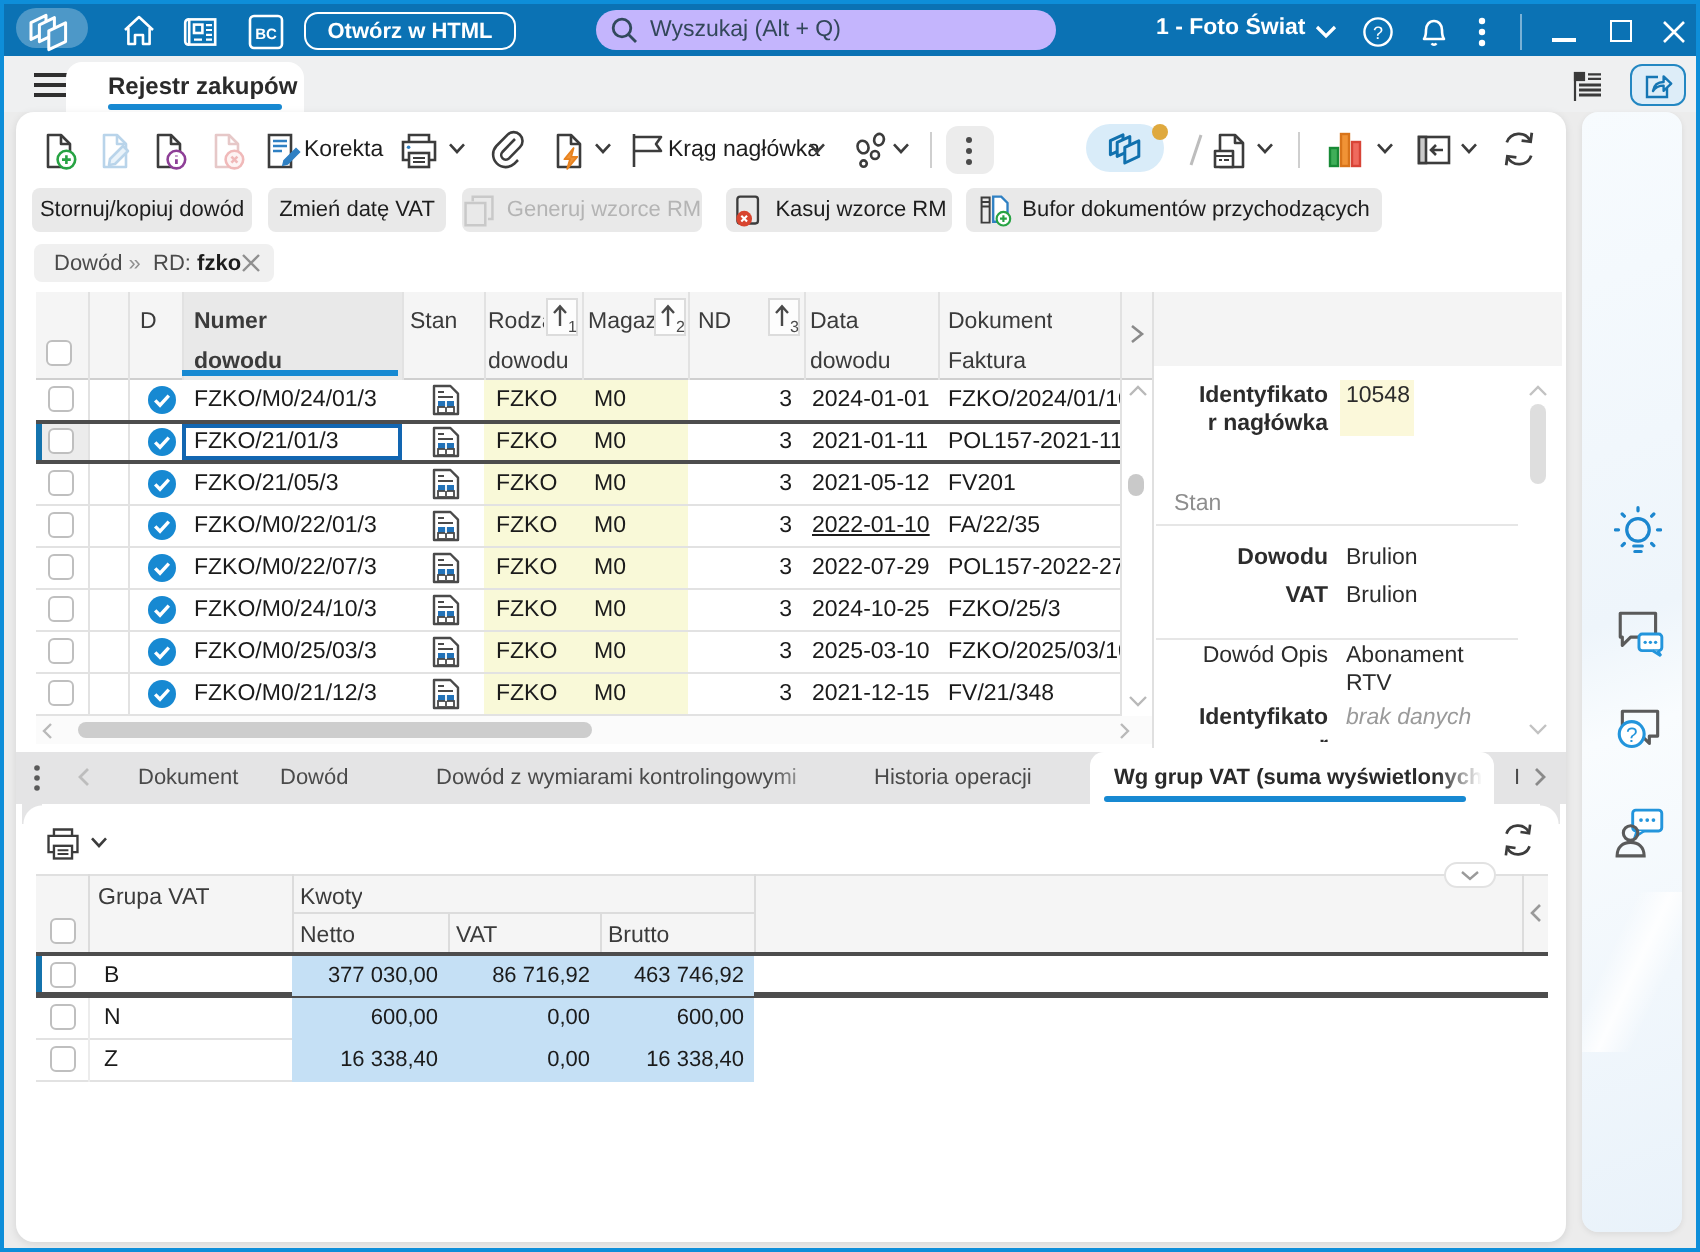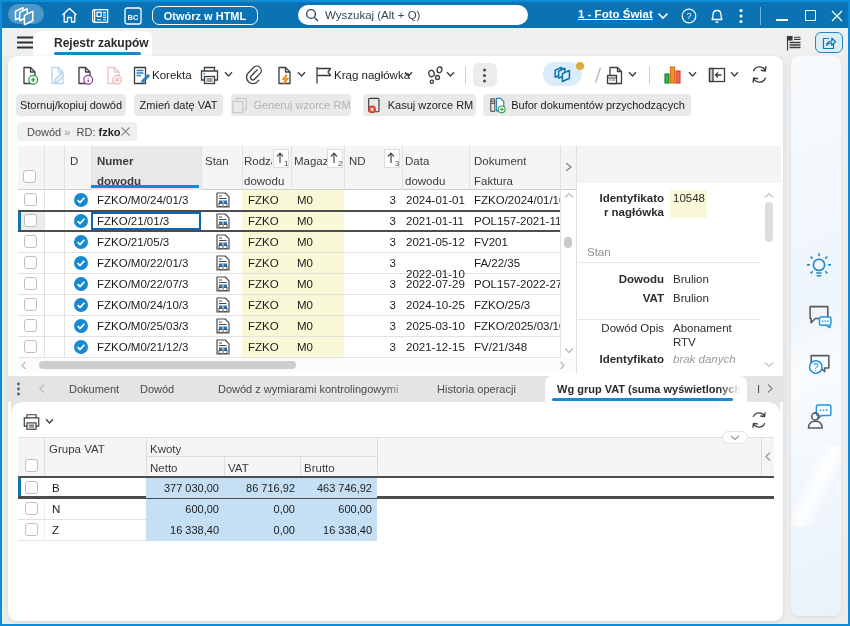--- a/index.html
+++ b/index.html
@@ -51,28 +51,28 @@
 
   <svg class="abs" style="left:124px;top:5px;" width="18" height="18" viewBox="0 0 18 18" fill="none">
     <rect x="1" y="1" width="16" height="16" rx="2" stroke="#fff" stroke-width="1.3"></rect>
     <text x="9" y="12.5" font-size="7.5" font-weight="bold" fill="#fff" text-anchor="middle" font-family="Liberation Sans">BC</text>
   </svg>
 
   <div class="abs" style="left:152px;top:4px;width:106px;height:19px;border:1.5px solid #fff;border-radius:7px;display:flex;align-items:center;justify-content:center;">
     <span class="ttxt" style="font-size:11px;">Otwórz w HTML</span>
   </div>
 
-  <div class="abs" style="left:298px;top:3px;width:230px;height:20px;background:#ffffff;border-radius:10px;display:flex;align-items:center;">
+  <div class="abs" style="left:298px;top:3px;width:230px;height:20px;background:#c4b5fd;border-radius:10px;display:flex;align-items:center;">
     <svg style="margin-left:7px;" width="14" height="14" viewBox="0 0 14 14" fill="none" stroke="#32495c" stroke-width="1.4">
       <circle cx="6" cy="6" r="4.4"></circle>
         <path d="M9.4 9.4 L13 13"></path>
     </svg>
     <span style="color:#33475a;font-size:11.5px;margin-left:6px;">Wyszukaj (Alt + Q)</span>
   </div>
-  <span class="abs ttxt" style="left:578px;top:6px;text-decoration:underline;">1 - Foto Świat</span>
+  <span class="abs ttxt" style="left:578px;top:6px;">1 - Foto Świat</span>
   <svg class="abs" style="left:657px;top:10px;" width="12" height="8" viewBox="0 0 12 8" fill="none" stroke="#fff" stroke-width="1.6">
       <path d="M1.5 1.5 L6 6 L10.5 1.5"></path>
     </svg>
 
   <svg class="abs" style="left:681px;top:6px;" width="16" height="16" viewBox="0 0 16 16" fill="none" stroke="#fff" stroke-width="1.2">
     <circle cx="8" cy="8" r="6.8"></circle>
     <text x="8" y="11.4" font-size="9" fill="#fff" stroke="none" text-anchor="middle" font-family="Liberation Sans">?</text>
   </svg>
 
   <svg class="abs" style="left:709px;top:5px;" width="16" height="18" viewBox="0 0 16 18" fill="none" stroke="#fff" stroke-width="1.3" stroke-linejoin="round">
@@ -397,21 +397,21 @@
 <path d="M1 1 H9.2 L13 4.8 V15 H1 Z" fill="#fff" stroke="#4a4a4a" stroke-width="1.2" stroke-linejoin="round"></path>
 <path d="M3 4 H6 M3 6.5 H10.5" stroke="#4a4a4a" stroke-width="1.1"></path>
 <rect x="3" y="8.5" width="8" height="3" fill="#2272b8"></rect>
 <rect x="3" y="11.5" width="8" height="3" fill="none" stroke="#4a4a4a" stroke-width="0.9"></rect>
 <path d="M7 8.5 V14.5" stroke="#fff" stroke-width="0.9"></path>
       <path d="M7 11.5 V14.5" stroke="#4a4a4a" stroke-width="0.9"></path>
 </svg>
 <span class="cell" style="left:240px;top:201px;">FZKO</span>
 <span class="cell" style="left:289px;top:201px;">M0</span>
 <span class="cell" style="left:336px;top:201px;width:52px;text-align:right;">3</span>
-<span class="cell" style="left:398px;top:212px;">2022-01-10</span>
+<span class="cell" style="left:398px;top:201px;text-decoration:underline;">2022-01-10</span>
 <span class="cell" style="left:466px;top:201px;width:86px;">FA/22/35</span>
 <div class="hline" style="left:10px;top:238px;width:542px;"></div>
 <div class="cbx" style="left:16px;top:221px;"></div>
 <svg class="abs" style="left:66px;top:221px;" width="14" height="14" viewBox="0 0 14 14">
       <circle cx="7" cy="7" r="7" fill="#1789d2"></circle>
       <path d="M3.6 7.2 L6 9.6 L10.4 4.8" stroke="#fff" stroke-width="1.7" fill="none"></path>
     </svg>
 <span class="cell" style="left:89px;top:222px;width:102px;">FZKO/M0/22/07/3</span>
 <svg class="abs" style="left:208px;top:220px;" width="14" height="16" viewBox="0 0 14 16" fill="none">
 <path d="M1 1 H9.2 L13 4.8 V15 H1 Z" fill="#fff" stroke="#4a4a4a" stroke-width="1.2" stroke-linejoin="round"></path>

